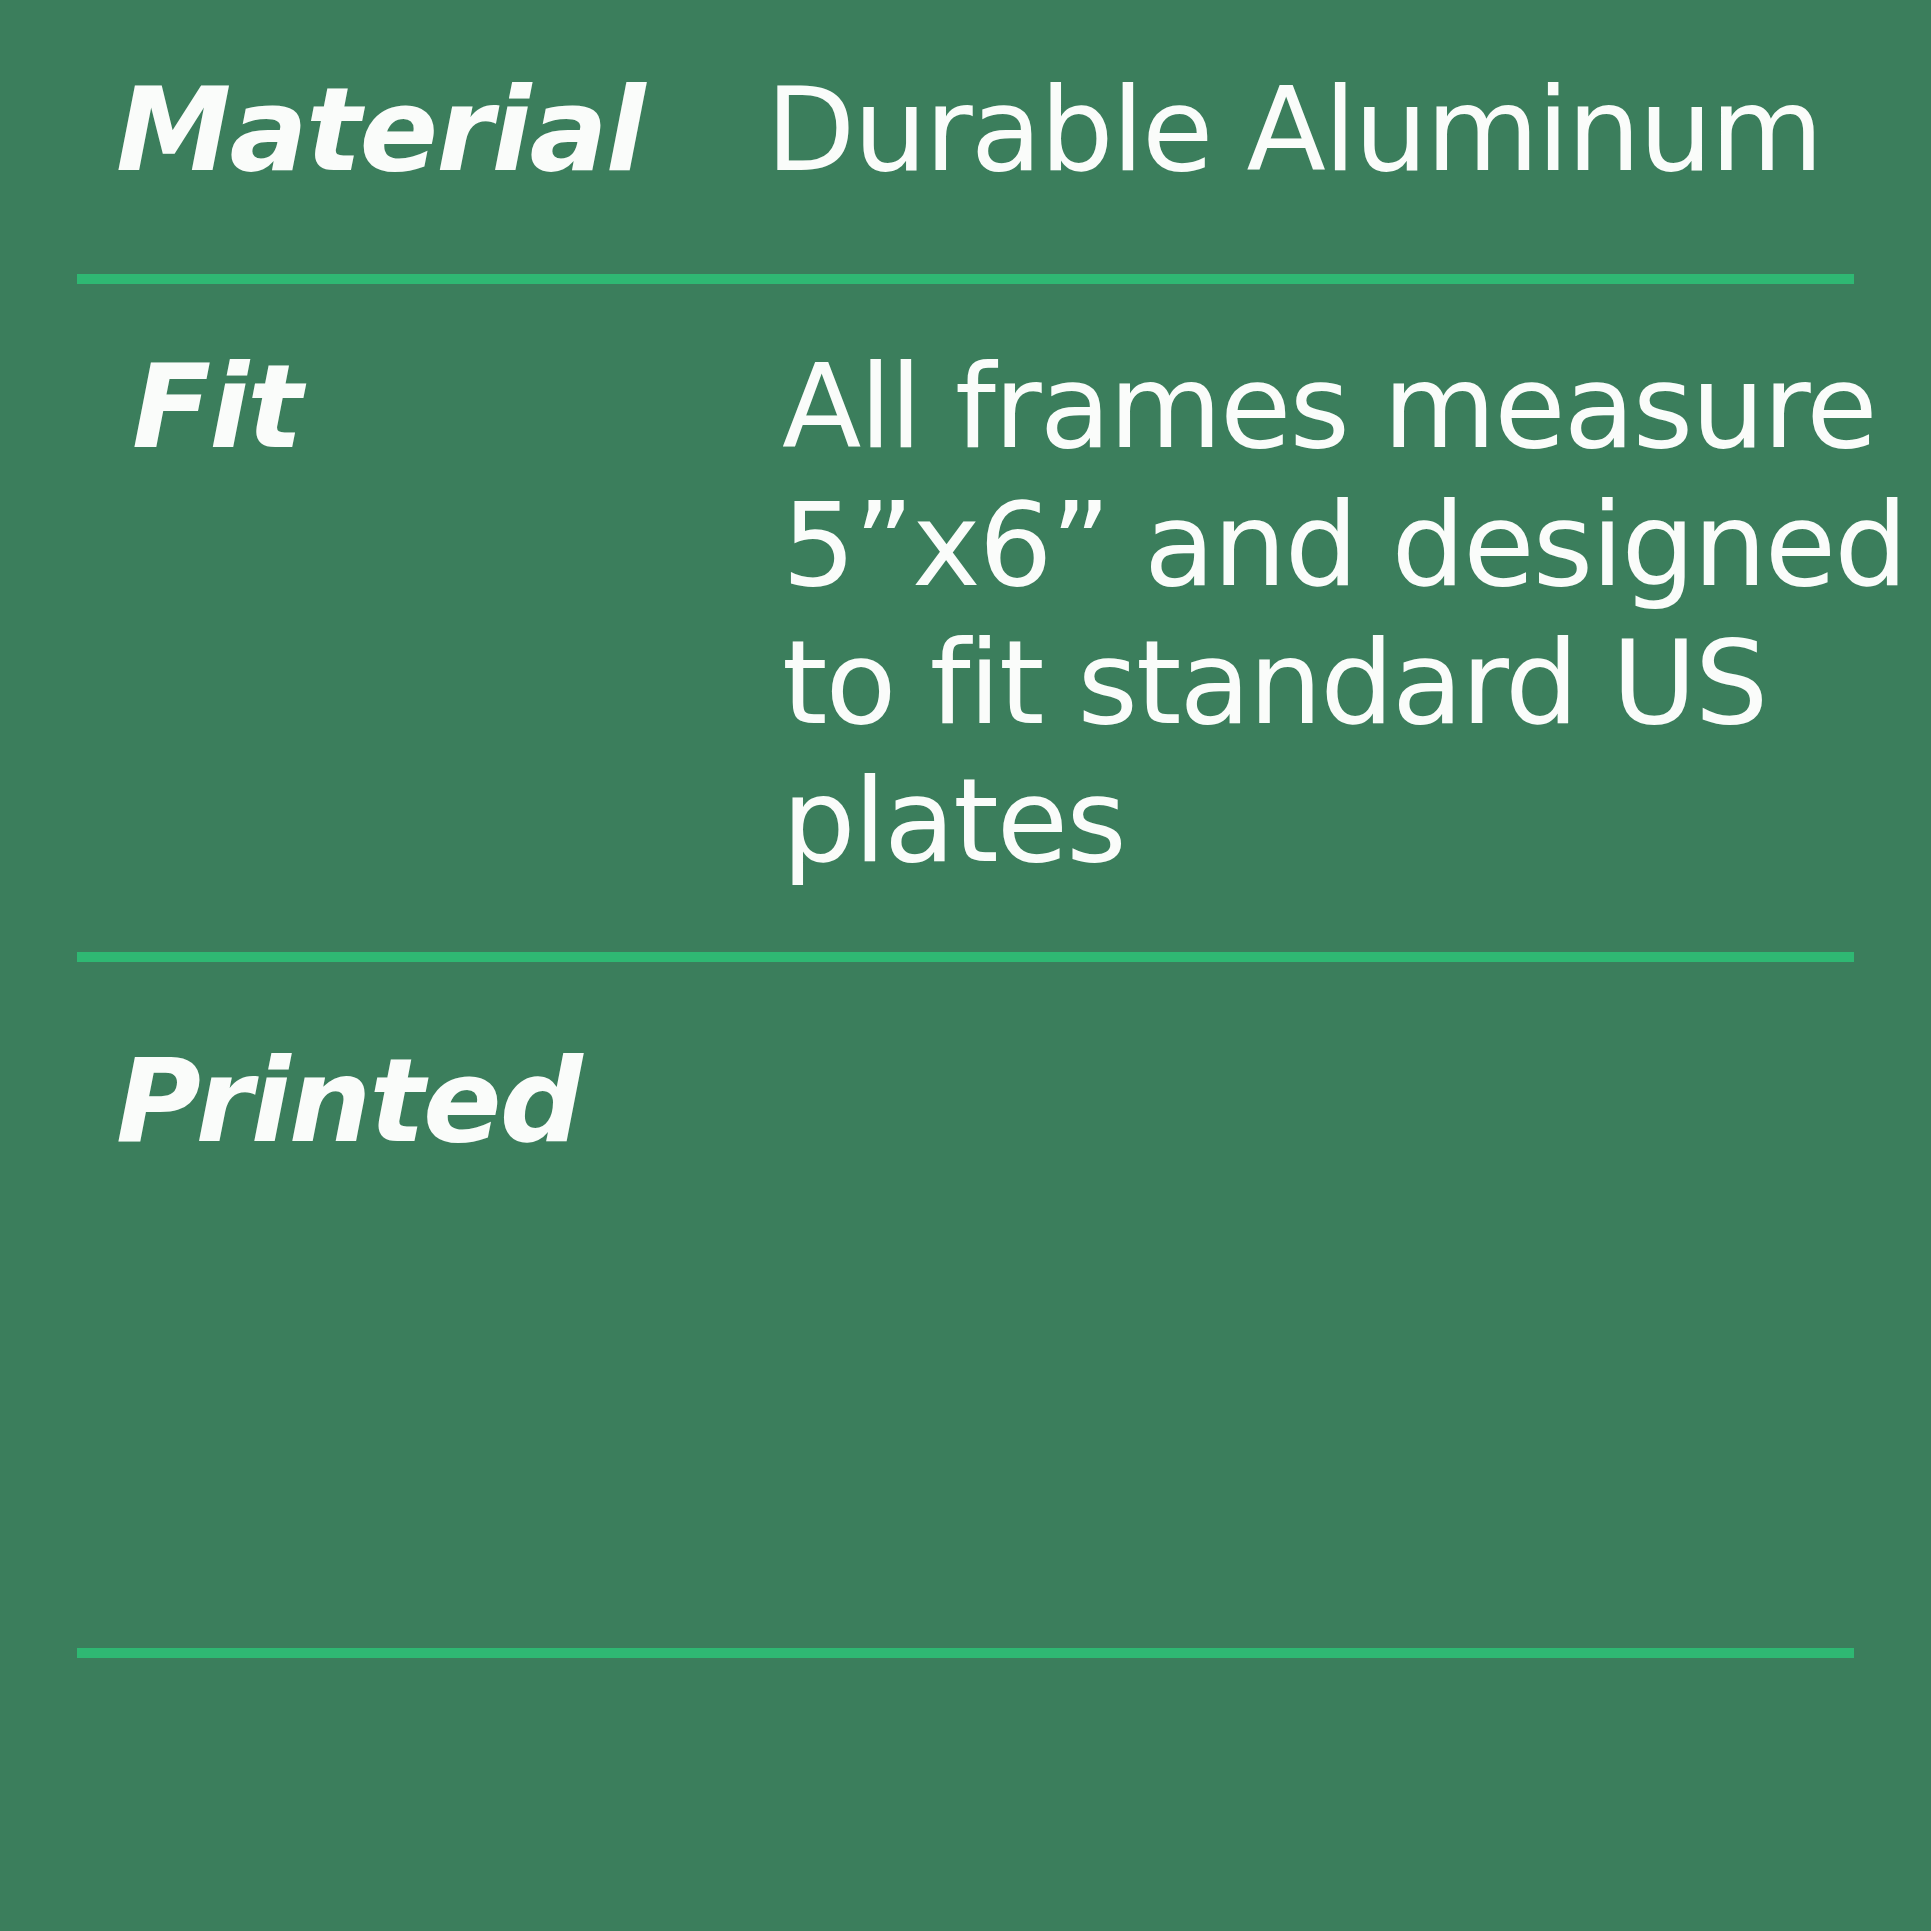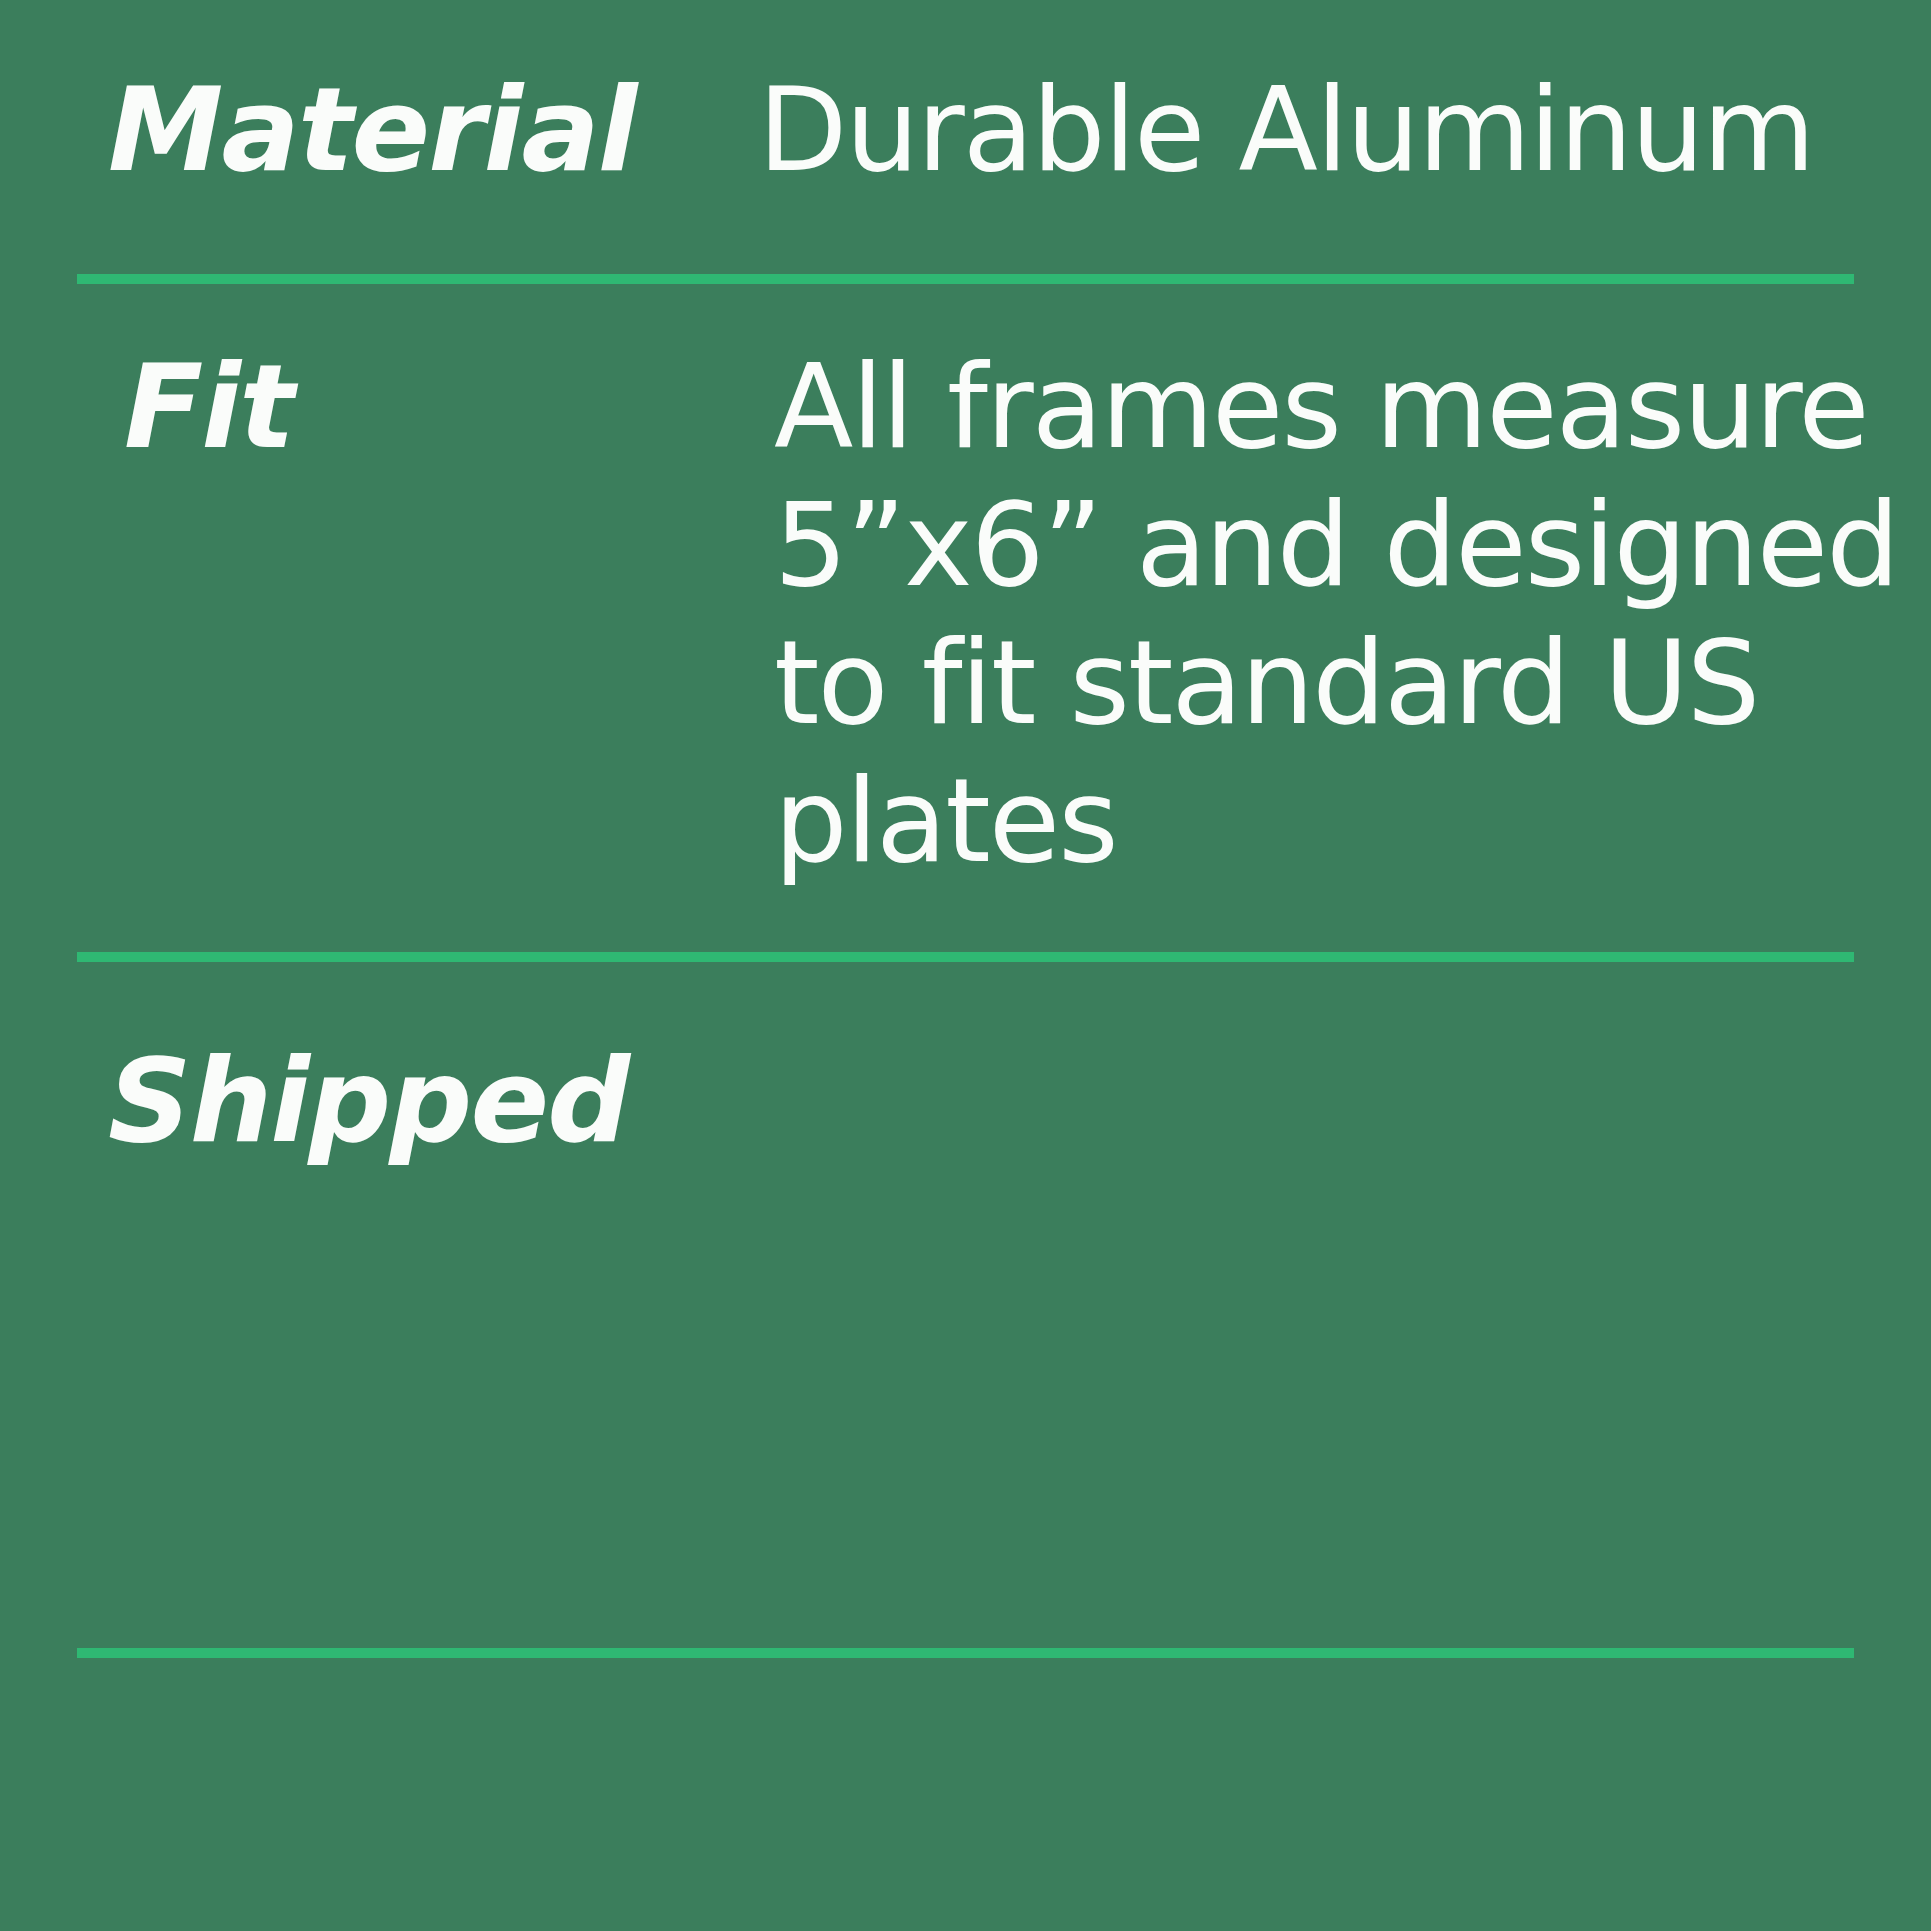--- a/index.html
+++ b/index.html
@@ -10,21 +10,21 @@
     position: relative;
     width: 1931px;
     height: 1931px;
     overflow: hidden;
     background: var(--background, #3B7E5C);
     color: var(--text, #FAFCFA);
     font-family: "DejaVu Sans", "Liberation Sans", sans-serif;
   }
   .spec-row {
     position: absolute;
-    left: 0;
+    left: 8px;
     right: 0;
     display: flex;
     align-items: flex-start;
     padding-left: 108px;
     box-sizing: border-box;
     font-size: 116px;
     line-height: 138px;
     letter-spacing: -1.9px;
   }
   .spec-label {
@@ -77,20 +77,20 @@
     <div class="spec-label">Fit</div>
     <div class="spec-value">All frames measure
 5”x6” and designed
 to fit standard US
 plates</div>
   </div>
 
   <div class="divider divider-2"></div>
 
   <div class="spec-row row-finish">
-    <div class="spec-label">Shipped</div>
+    <div class="spec-label">Printed</div>
   </div>
 
   <div class="divider divider-3"></div>
 
 
 </div>
 
 
 </body></html>

